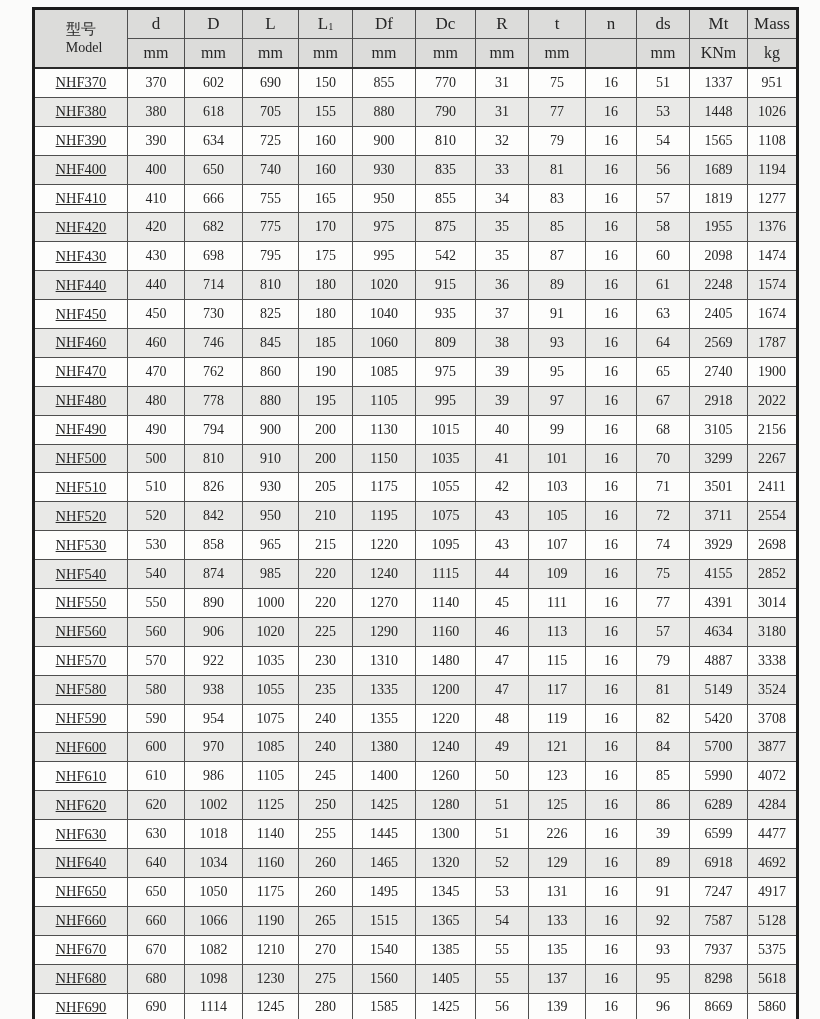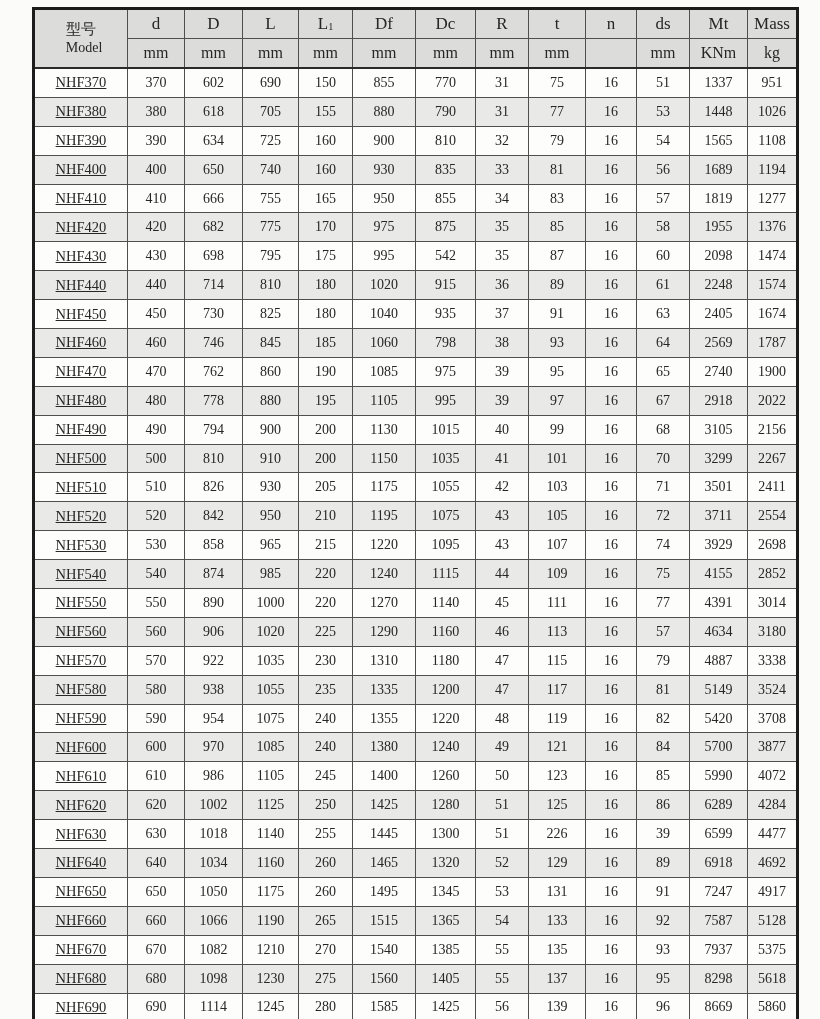--- a/index.html
+++ b/index.html
@@ -266,21 +266,21 @@
           <td>2405</td>
           <td>1674</td>
         </tr>
         <tr>
           <td class="model-cell">NHF460</td>
           <td>460</td>
           <td>746</td>
           <td>845</td>
           <td>185</td>
           <td>1060</td>
-          <td>798</td>
+          <td>809</td>
           <td>38</td>
           <td>93</td>
           <td>16</td>
           <td>64</td>
           <td>2569</td>
           <td>1787</td>
         </tr>
         <tr>
           <td class="model-cell">NHF470</td>
           <td>470</td>
@@ -431,21 +431,21 @@
           <td>4634</td>
           <td>3180</td>
         </tr>
         <tr>
           <td class="model-cell">NHF570</td>
           <td>570</td>
           <td>922</td>
           <td>1035</td>
           <td>230</td>
           <td>1310</td>
-          <td>1180</td>
+          <td>1480</td>
           <td>47</td>
           <td>115</td>
           <td>16</td>
           <td>79</td>
           <td>4887</td>
           <td>3338</td>
         </tr>
         <tr>
           <td class="model-cell">NHF580</td>
           <td>580</td>

